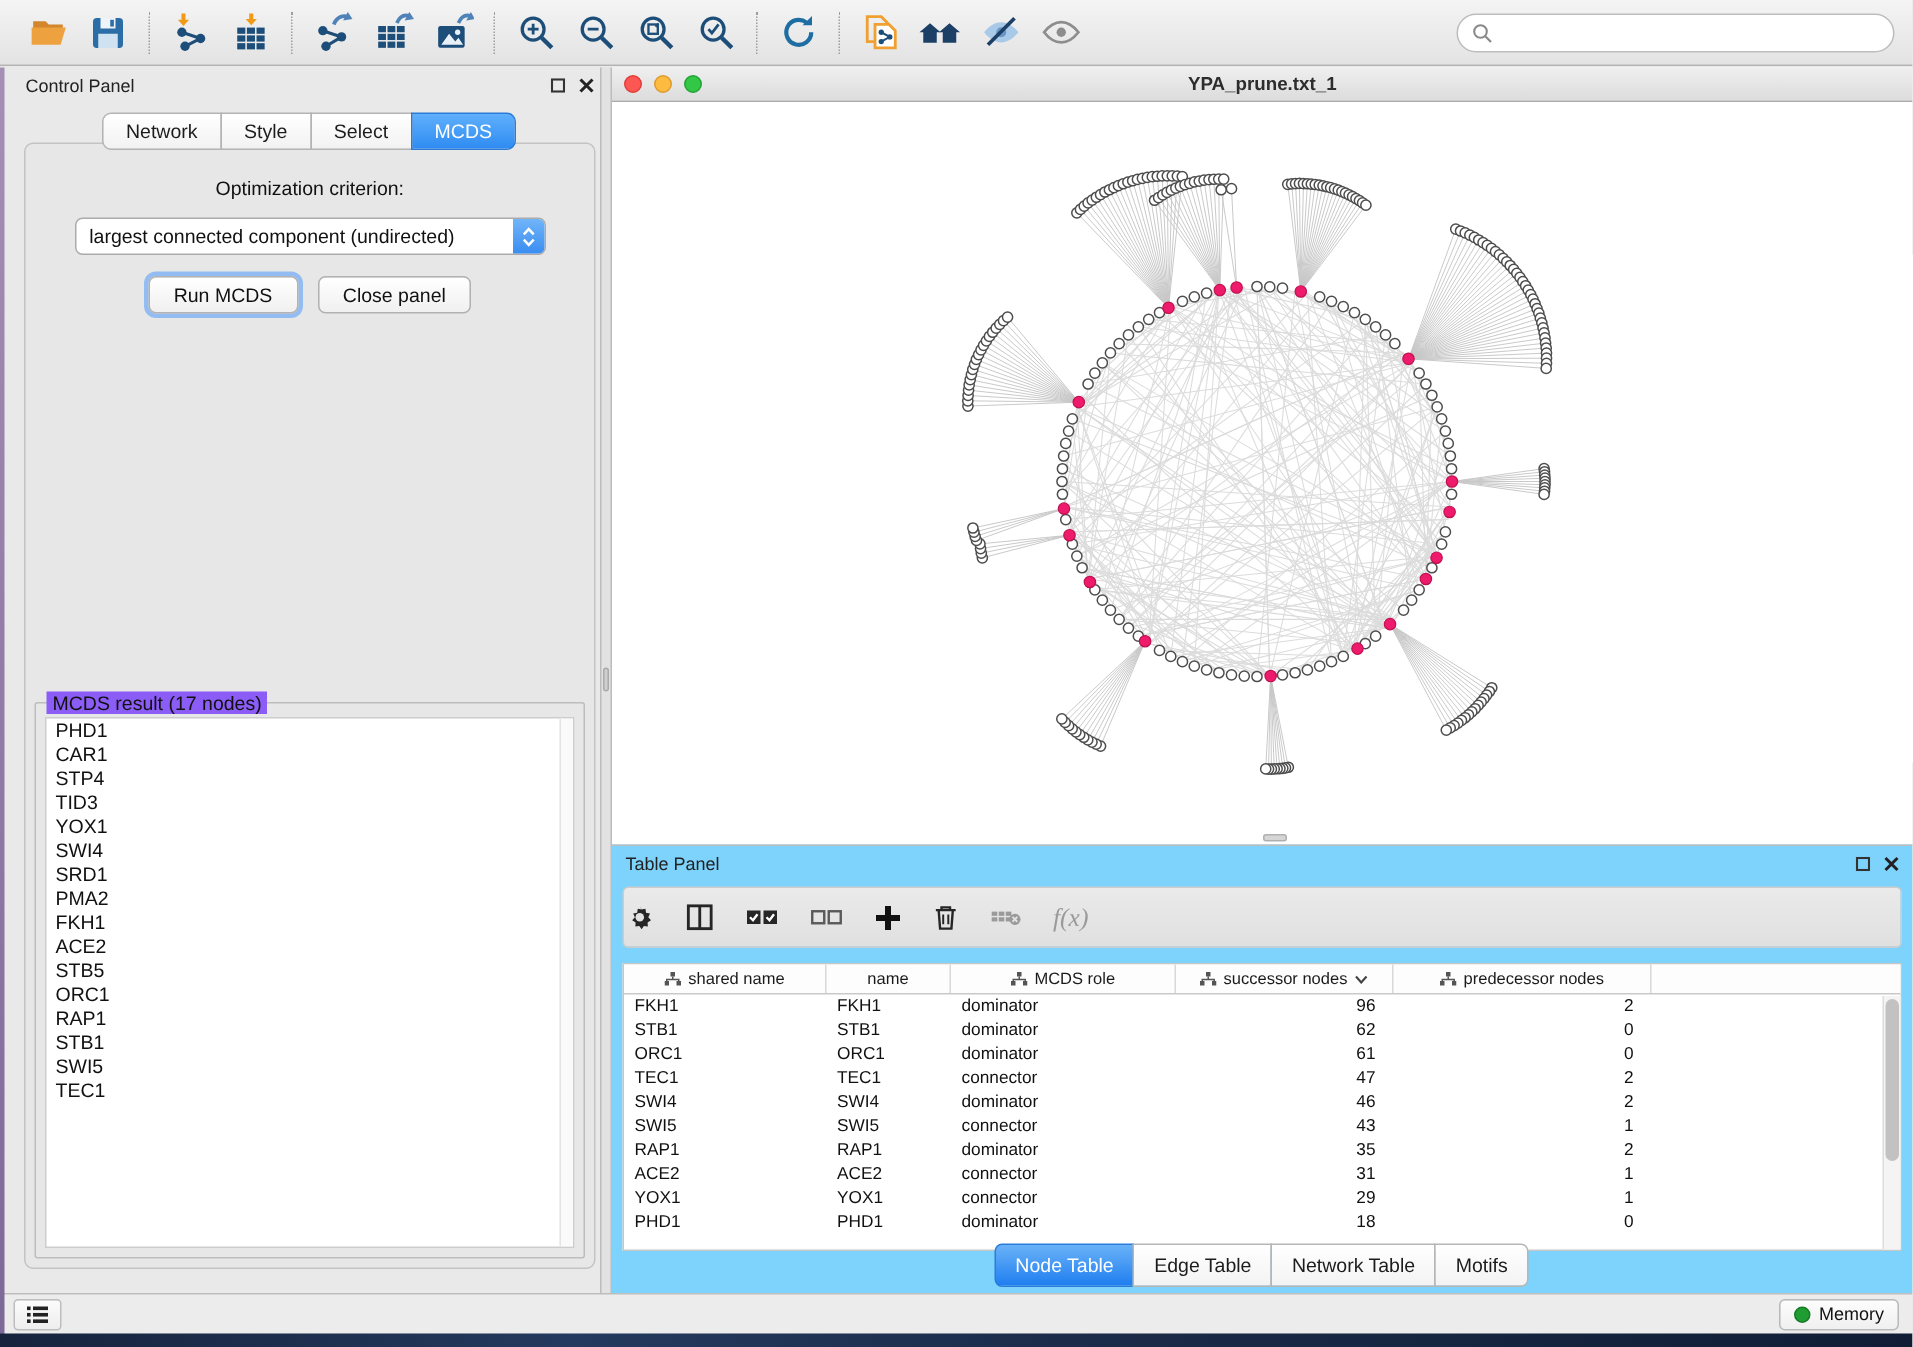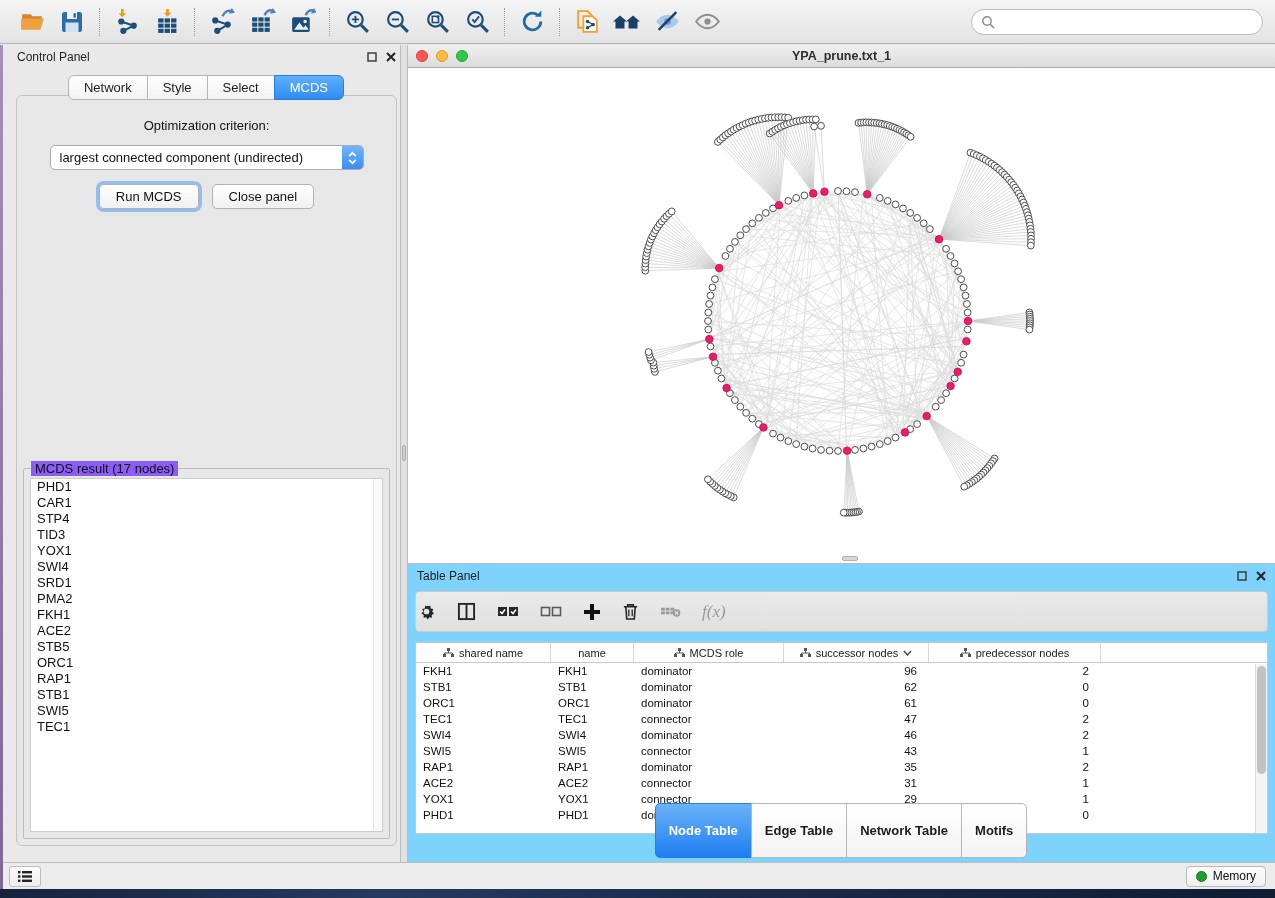--- a/index.html
+++ b/index.html
@@ -65,21 +65,21 @@
   .dt { position:absolute; left:7px; right:7px; top:78px; bottom:28px; background:#fff; border:1px solid #c7c7c7; }
   .dt-header { display:flex; height:20px; border-bottom:1px solid #c9c9c9; background:#fdfdfd; }
   .dt-hcell { display:flex; align-items:center; justify-content:center; gap:5px; font-size:11px; color:#1a1a1a; border-right:1px solid #d8d8d8; height:100%; }
   .dt-row { display:flex; height:16px; }
   .dt-cell { font-size:11.5px; color:#111; line-height:16px; white-space:nowrap; overflow:hidden; }
   .dt-cell.num { text-align:right; padding-right:12px; }
   .dt-cell.txt { padding-left:7px; }
   .dt-scroll { position:absolute; right:0; top:21px; bottom:0; width:12px; background:#f4f4f4; border-left:1px solid #ddd; }
   .dt-thumb { position:absolute; left:1px; top:2px; width:9px; height:108px; background:#c2c2c2; border-radius:5px; }
   .tp-tabs { position:absolute; left:0; right:0; bottom:4px; display:flex; justify-content:center; }
-  .tp-tab { border:1px solid #b6b6b6; background:linear-gradient(#ffffff,#f3f3f3); color:#1c1c1c; font-size:13px; padding:19px 13px; margin-left:-1px; cursor:default;font-weight:bold; }
+  .tp-tab { border:1px solid #b6b6b6; background:linear-gradient(#ffffff,#f3f3f3); color:#1c1c1c; font-size:13px; padding:6px 13px; margin-left:-1px; cursor:default; }
   .tp-tab.first { border-radius:5px 0 0 5px; }
   .tp-tab.last  { border-radius:0 5px 5px 0; }
   .tp-tab.active { background:linear-gradient(#6ab2f8,#1f7ef0); border-color:#2a7cd8; color:#fff; }
 
   
   .statusbar { position:absolute; left:0; bottom:9px; width:100%; height:27px; background:#ececec; border-top:1px solid #bdbdbd; display:flex; align-items:center; padding:0 9px; }
   .sb-btn { width:32px; height:21px; background:linear-gradient(#fbfbfb,#eee); border:1px solid #bdbdbd; border-radius:3px; display:flex; align-items:center; justify-content:center; }
   .mem-btn { margin-left:auto; height:21px; background:linear-gradient(#fdfdfd,#efefef); border:1px solid #b9b9b9; border-radius:4px; display:flex; align-items:center; gap:6px; padding:0 9px; font-size:12px; color:#111; }
   .mem-dot { width:11px; height:11px; border-radius:50%; background:#1f9d32; border:1px solid #157a24; }
 </style>

